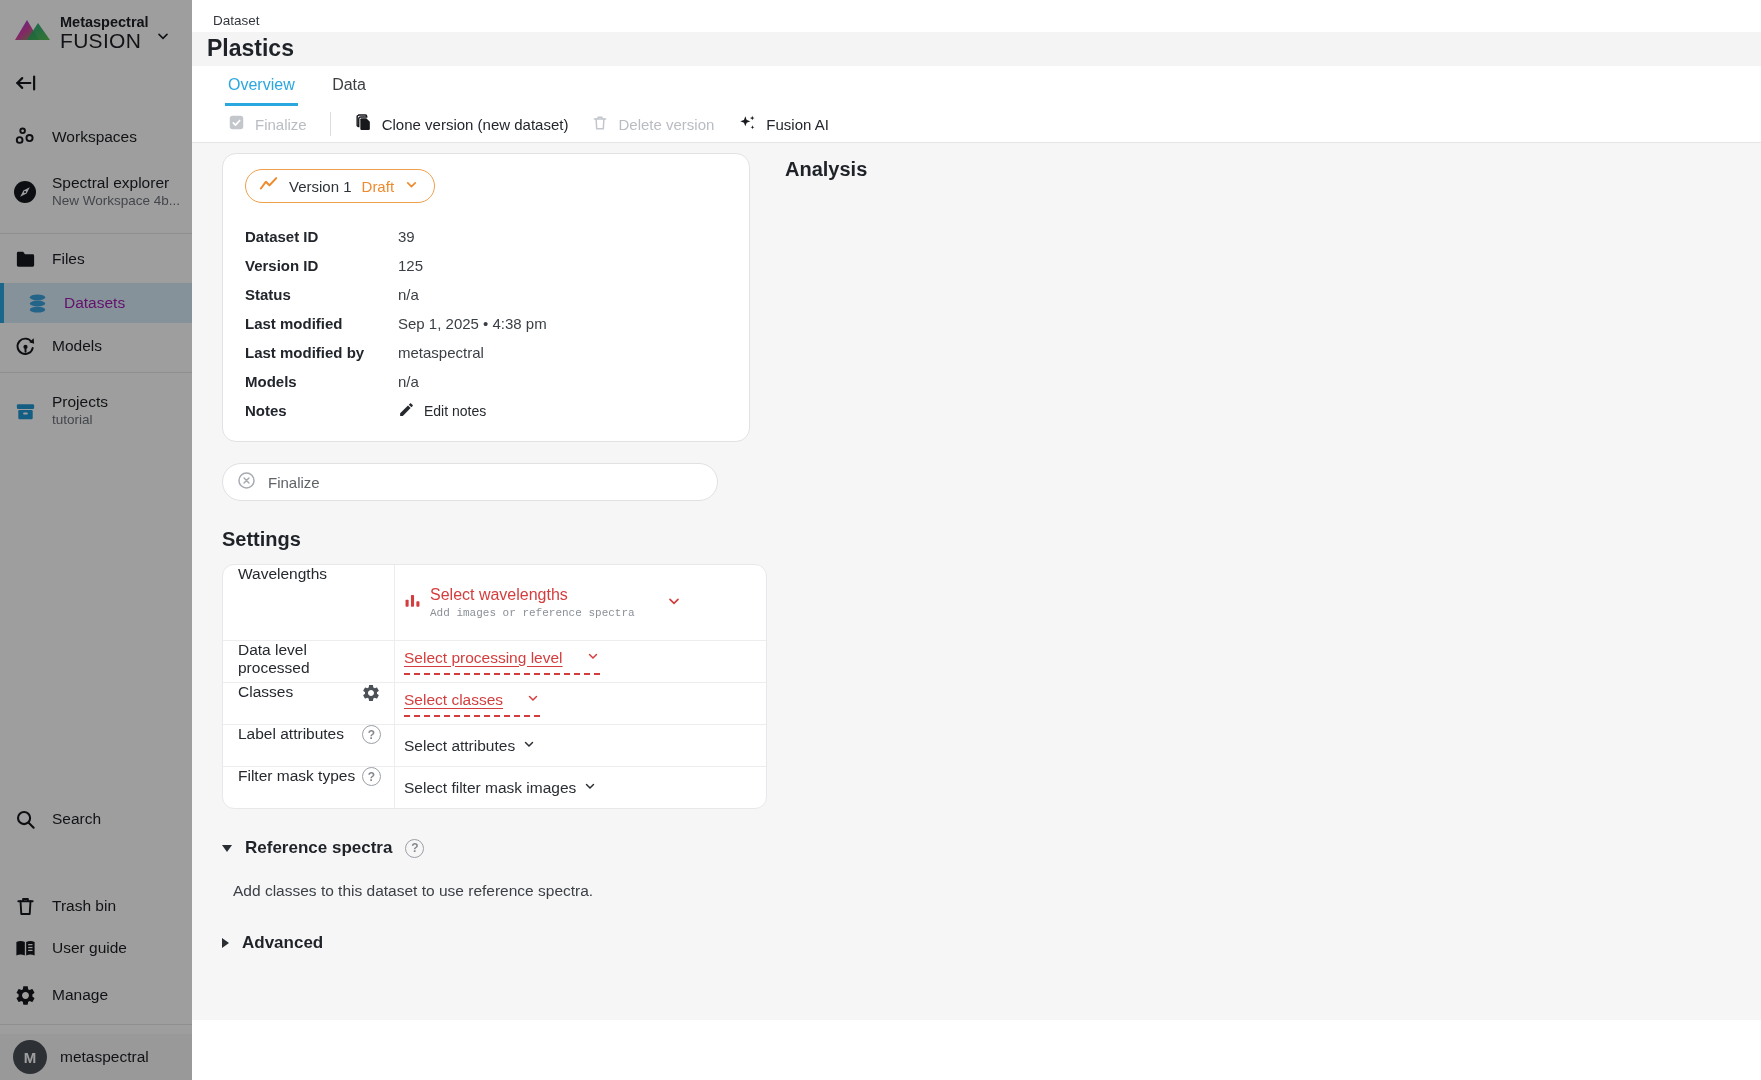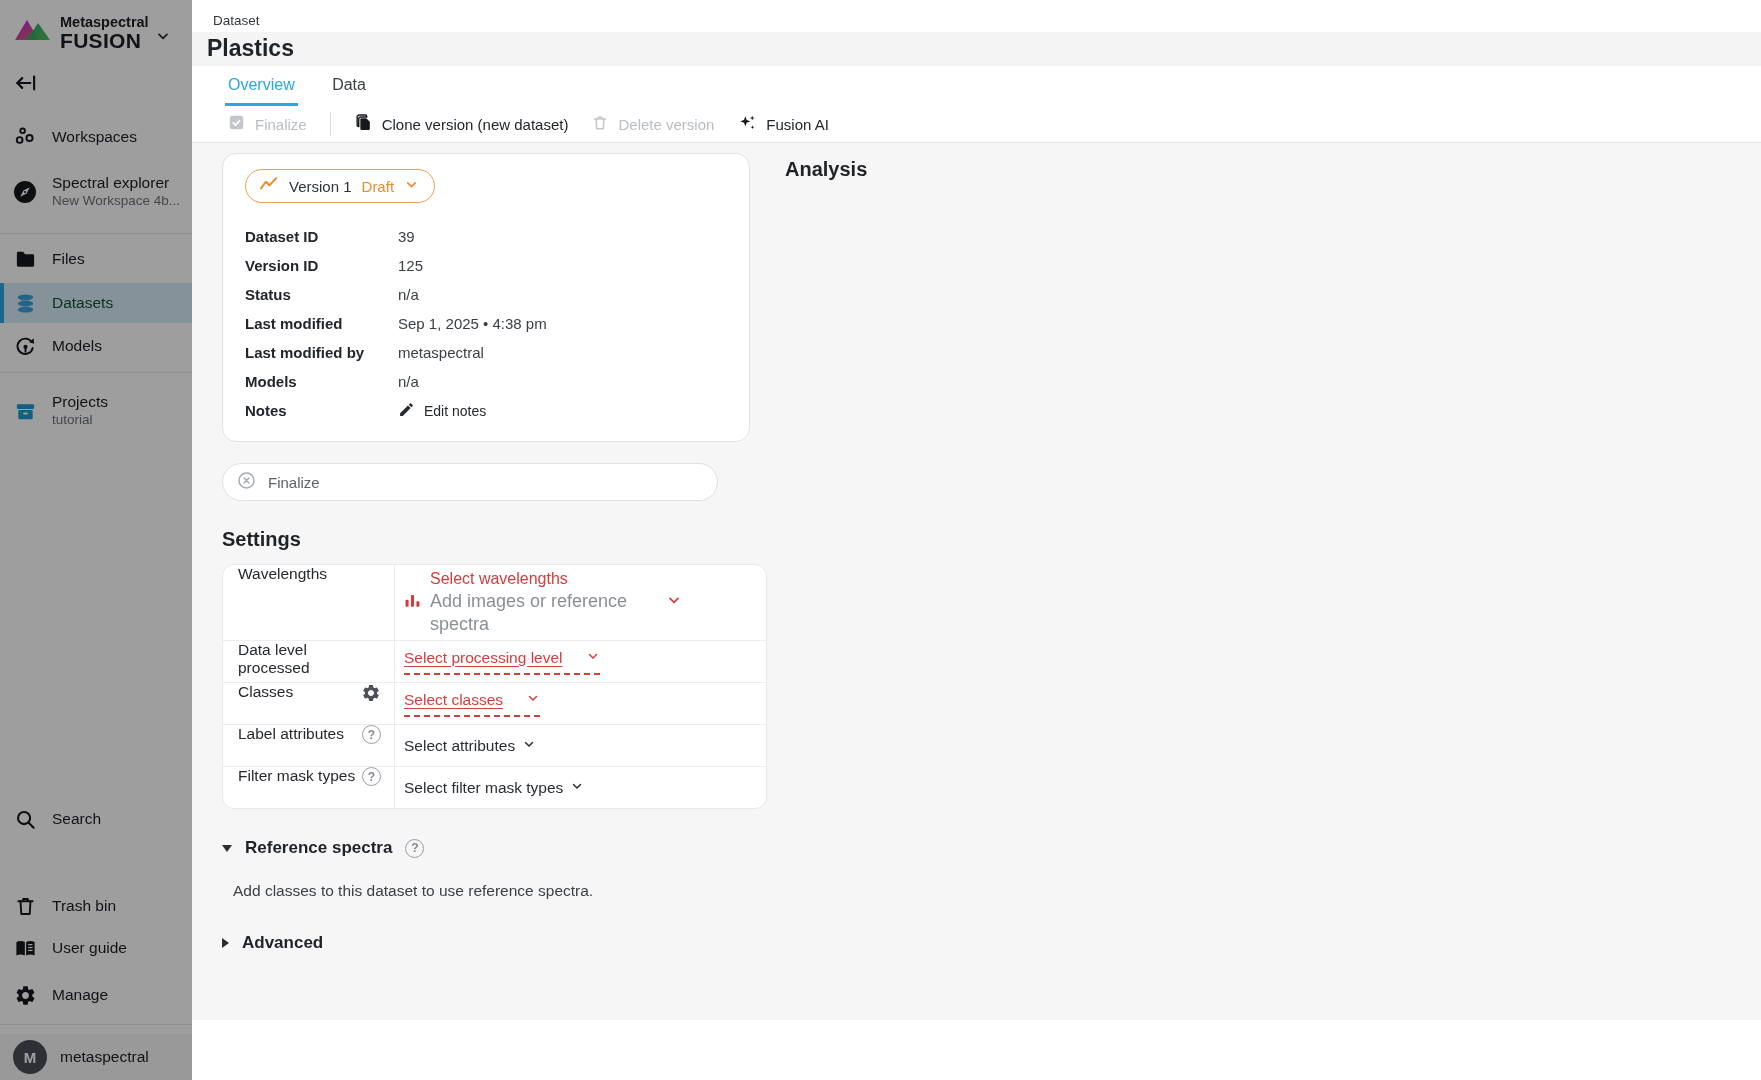--- a/index.html
+++ b/index.html
@@ -5,33 +5,33 @@
   * { box-sizing: border-box; margin: 0; padding: 0; }
   html, body { width: 1761px; height: 1080px; overflow: hidden; }
   body { font-family: "Liberation Sans", sans-serif; color: #22262c; background: #fff; }
 
   
   .sidebar { position: fixed; left: 0; top: 0; width: 192px; height: 1080px; background: #fff; }
   .sidebar-overlay { position: absolute; inset: 0; background: rgba(0,0,0,0.38); z-index: 5; }
   .brand { position: absolute; top: 12px; left: 13px; display: flex; align-items: flex-start; gap: 7px; }
   .brand-text { line-height: 1.05; padding-top: 3px; }
   .brand-line1 { font-size: 14.5px; font-weight: bold; color: #1c1f24; }
-  .brand-line2 { font-size: 21px; font-weight: bold; color: #1c1f24; letter-spacing: 0.3px; }
+  .brand-line2 { font-size: 21px; font-weight: normal; color: #1c1f24; letter-spacing: 0.3px; }
   .brand-chevron { position: absolute; top: 28px; left: 155px; color: #1c1f24; }
   .collapse-btn { position: absolute; top: 70px; left: 13px; width: 26px; height: 26px; }
 
   .si { position: absolute; left: 0; width: 100%; height: 40px; display: flex; align-items: center; gap: 15px; padding-left: 13px; font-size: 15.5px; color: #1b1e23; }
   .si .ic { width: 24px; height: 24px; flex: 0 0 24px; display: flex; align-items: center; justify-content: center; }
   .si.two { height: 48px; }
   .si .txt2 { display: flex; flex-direction: column; line-height: 1.22; }
   .si .sub { font-size: 13.5px; color: #6d727a; }
   .p-workspaces { top: 117px; }
   .p-spectral   { top: 168px; }
   .p-files      { top: 239px; }
-  .p-datasets   { top: 283px; background: #d9ecf9; border-left: 4px solid #2ba7e0; padding-left: 9px; color: #14532d; }
+  .p-datasets   { top: 283px; background: #d9ecf9; border-left: 4px solid #2ba7e0; padding-left: 21px; color: #a21caf; }
   .p-models     { top: 326px; }
   .p-projects   { top: 387px; }
   .p-search     { top: 799px; }
   .p-tasks      { top: 843px; }
   .p-trash      { top: 886px; }
   .p-guide      { top: 928px; }
   .p-manage     { top: 975px; }
   .sb-divider { position: absolute; left: 0; width: 100%; height: 1px; background: #e6e7e9; }
   .d1 { top: 233px; } .d2 { top: 372px; } .d3 { top: 1024px; }
   .user-row { position: absolute; top: 1034px; left: 0; width: 100%; height: 46px; display: flex; align-items: center; gap: 13px; padding-left: 13px; background: #f7f7f8; }
@@ -74,21 +74,21 @@
   .settings-heading { margin-top: 27px; font-size: 20px; font-weight: bold; color: #1f2328; }
   .stable { margin-top: 13px; width: 545px; background: #fff; border: 1px solid #e8e8eb; border-radius: 12px; overflow: hidden; }
   .srow { display: grid; grid-template-columns: 172px 1fr; border-top: 1px solid #ededf0; }
   .srow:first-child { border-top: none; }
   .scell-l { border-right: 1px solid #ededf0; display: flex; justify-content: space-between; padding: 0 13px 0 15px; font-size: 15.5px; color: #26292e; }
   .scell-r { display: flex; align-items: center; padding-left: 9px; }
   .h75 { height: 75px; } .h42 { height: 42px; }
   .wl-control { display: flex; align-items: center; width: 278px; cursor: pointer; }
   .wl-text { margin-left: 9px; flex: 1; line-height: 1.3; }
   .wl-select { font-size: 16px; color: #d43d3d; }
-  .wl-hint { font-size: 18px; color: #8b9097; }
+  .wl-hint { font-size: 11px; color: #8b9097; font-family: Liberation Mono, monospace; }
   .sel-red { display: inline-flex; align-items: center; gap: 23px; font-size: 15.5px; color: #d43d3d; text-decoration: underline; text-underline-offset: 3px; padding-bottom: 6px; border-bottom: 2px dashed #d43d3d; cursor: pointer; }
   .sel-plain { display: inline-flex; align-items: center; gap: 7px; font-size: 15.5px; color: #2a2e33; cursor: pointer; }
   .help-badge { width: 19px; height: 19px; border: 1.5px solid #9aa0a6; border-radius: 50%; color: #85898f; font-size: 12px; font-weight: bold; display: inline-flex; align-items: center; justify-content: center; }
 
   
   .section-head { margin-top: 29px; display: flex; align-items: center; gap: 13px; cursor: pointer; }
   .tri-down { width: 0; height: 0; border-left: 5.5px solid transparent; border-right: 5.5px solid transparent; border-top: 7px solid #2a2e33; }
   .tri-right { width: 0; height: 0; border-top: 5.5px solid transparent; border-bottom: 5.5px solid transparent; border-left: 7px solid #2a2e33; }
   .section-title { font-size: 17px; font-weight: bold; color: #1f2328; }
   .section-body { margin-top: 24px; margin-left: 11px; font-size: 15.5px; color: #3c4146; }
@@ -474,21 +474,21 @@
           </div>
         </div>
 
         <div class="srow h42">
           <div class="scell-l">
             <span>Filter mask types</span>
             <span class="help-badge">?</span>
           </div>
           <div class="scell-r">
             <span class="sel-plain">
-              <span>Select filter mask types</span>
+              <span>Select filter mask images</span>
               <span>
                 <svg width="14" height="14" viewBox="0 0 24 24" fill="none" stroke="#2a2e33" stroke-width="2.5" stroke-linecap="round">
                     <path d="M6 9.5l6 6 6-6"></path>
                   </svg>
               </span>
             </span>
           </div>
         </div>
       </div>
 

